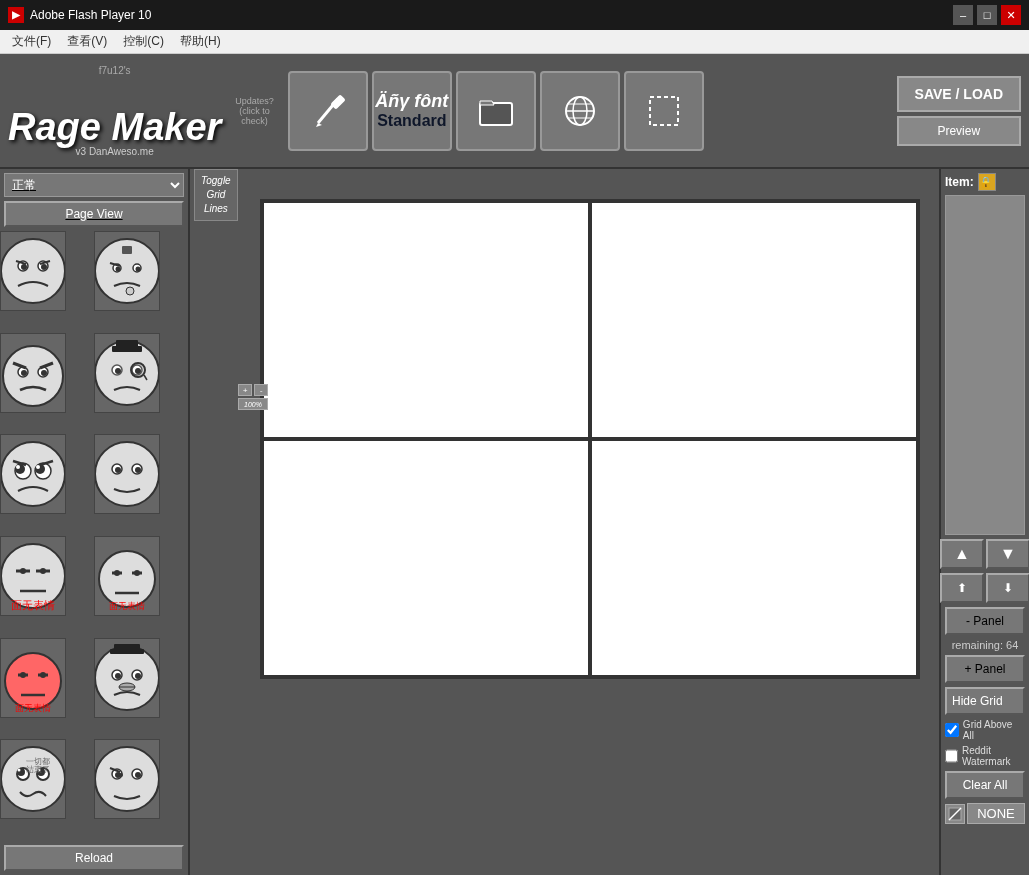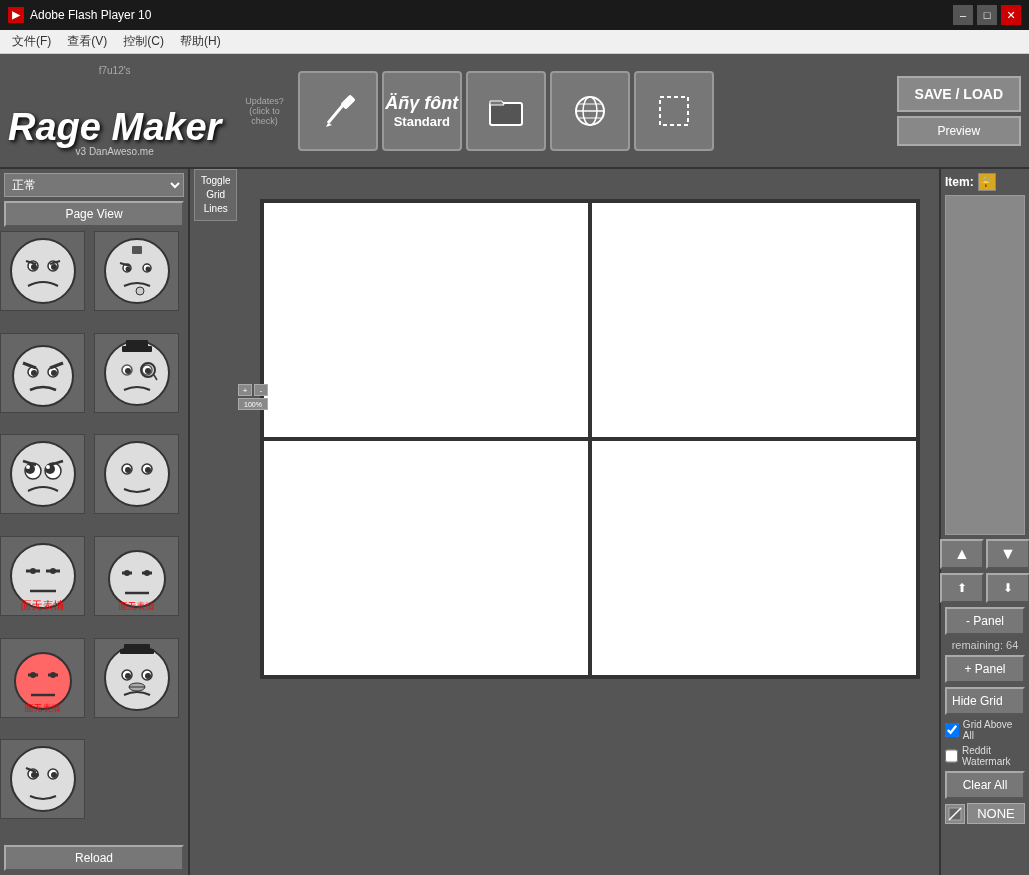--- a/index.html
+++ b/index.html
@@ -114,21 +114,21 @@
       display: flex;
       flex-direction: column;
       align-items: center;
       justify-content: center;
       cursor: pointer;
       color: white;
       font-size: 14px;
       font-weight: bold;
     }
     .toolbar-font-btn .font-top { font-size: 18px; font-style: italic; color: white; }
-    .toolbar-font-btn .font-bottom { font-size: 13px; color: #ffffff; }
+    .toolbar-font-btn .font-bottom { font-size: 16px; color: #0f172a; }
 
     .toolbar-right {
       display: flex;
       flex-direction: column;
       gap: 4px;
       margin-left: auto;
     }
     .save-load-btn {
       padding: 8px 16px;
       background: #888;
@@ -161,20 +161,21 @@
       background: #555;
       display: flex;
       flex-direction: column;
       border-right: 2px solid #333;
     }
     #left-top {
       padding: 4px;
       display: flex;
       flex-direction: column;
       gap: 4px;
+      text-decoration: underline;
     }
     #mode-select {
       width: 100%;
       padding: 3px;
       background: #777;
       color: white;
       border: 1px solid #999;
       font-size: 12px;
     }
     #page-view-btn {
@@ -188,21 +189,21 @@
     }
 
     #face-grid {
       flex: 1;
       overflow-y: auto;
       display: grid;
       grid-template-columns: 1fr 1fr;
       gap: 0;
     }
     .face-cell {
-      width: 85px;
+      width: 66px;
       height: 80px;
       border: 1px solid #444;
       background: #666;
       display: flex;
       align-items: center;
       justify-content: center;
       cursor: pointer;
       position: relative;
       overflow: hidden;
     }
@@ -303,21 +304,21 @@
     .arrow-row2 {
       display: flex;
       gap: 2px;
     }
 
     .panel-btn {
       width: 80px;
       padding: 5px;
       background: #777;
       border: 2px outset #aaa;
-      color: #ffffff;
+      color: #000000;
       font-size: 12px;
       cursor: pointer;
       text-align: center;
     }
     .remaining-text {
       font-size: 11px;
       color: #ccc;
     }
     .hide-grid-btn {
       width: 80px;
@@ -395,21 +396,21 @@
   <span>控制(C)</span>
   <span>帮助(H)</span>
 </div>
 
 <div id="toolbar">
   <div class="toolbar-logo">
     <span class="logo-name">f7u12's</span>
     <span class="logo-title">Rage Maker</span>
     <span class="logo-version">v3 DanAweso.me</span>
   </div>
-  <div style="display:flex;flex-direction:column;align-items:center;margin-left:10px;margin-right:10px;">
+  <div style="display:flex;flex-direction:column;align-items:center;margin-left:0;margin-right:10px;">
     <div style="font-size:9px;color:#aaa;text-align:center;white-space:pre;">Updates?
 (click to
 check)</div>
   </div>
 
   <div class="toolbar-btn">
     <svg viewBox="0 0 40 40">
       <line x1="30" y1="8" x2="10" y2="32" stroke="white" stroke-width="3"></line>
       <polygon points="10,32 8,36 14,34" fill="white"></polygon>
       <rect x="26" y="4" width="8" height="14" rx="2" fill="white" transform="rotate(45 30 11)"></rect>
@@ -609,38 +610,55 @@
             <ellipse cx="35" cy="44" rx="8" ry="4" fill="#aaa" stroke="#333" stroke-width="1"></ellipse>
             <line x1="27" y1="44" x2="43" y2="44" stroke="#333" stroke-width="1"></line>
           </svg>
         </div>
       </div>
 
       <div class="face-cell">
         <div class="face-img">
           <svg viewBox="0 0 70 70" width="70" height="70">
             <circle cx="35" cy="35" r="32" fill="#ddd" stroke="#333" stroke-width="2"></circle>
+            <circle cx="25" cy="30" r="6" fill="white" stroke="#333" stroke-width="2"></circle>
+            <circle cx="45" cy="30" r="6" fill="white" stroke="#333" stroke-width="2"></circle>
+            <circle cx="23" cy="28" r="4" fill="#333"></circle>
+            <circle cx="43" cy="28" r="4" fill="#333"></circle>
+            <circle cx="21" cy="26" r="1.5" fill="white"></circle>
+            <circle cx="41" cy="26" r="1.5" fill="white"></circle>
+
+            <path d="M22 48 Q28 55 35 50 Q42 45 48 52" stroke="#333" stroke-width="2" fill="none"></path>
+            <text x="28" y="20" font-size="8" fill="#666">一切都</text>
+            <text x="28" y="28" font-size="8" fill="#666">结束了</text>
+          </svg>
+        </div>
+      </div>
+      <div class="face-cell">
+        <div class="face-img">
+          <svg viewBox="0 0 70 70" width="70" height="70">
+            <circle cx="35" cy="35" r="32" fill="#ddd" stroke="#333" stroke-width="2"></circle>
             <circle cx="25" cy="30" r="5" fill="white" stroke="#333" stroke-width="1.5"></circle>
             <circle cx="45" cy="30" r="5" fill="white" stroke="#333" stroke-width="1.5"></circle>
             <circle cx="26" cy="31" r="3" fill="#333"></circle>
             <circle cx="46" cy="31" r="3" fill="#333"></circle>
 
             <circle cx="29" cy="31" r="2" fill="#333"></circle>
             <path d="M22 52 Q35 58 48 52" stroke="#333" stroke-width="2" fill="none"></path>
             <path d="M18 24 L28 28" stroke="#333" stroke-width="2"></path>
           </svg>
         </div>
       </div>
 
     </div>
 
     <div id="reload-btn">Reload</div>
   </div>
 
-  <div style="position:relative; flex:1; display:flex; background:#555;">
+  <div style="position:relative; flex:1; display:flex; background:#555;font-style:italic;">
     <div style="position:absolute;left:4px;top:0;padding:4px 6px;background:#666;border:1px solid #888;color:white;font-size:10px;cursor:pointer;text-align:center;line-height:1.4;z-index:10;white-space:pre-line;">Toggle
 Grid
 Lines</div>
 
     <div style="position:absolute;left:48px;top:215px;display:flex;flex-direction:column;gap:2px;z-index:10;">
       <div style="display:flex;gap:2px;">
         <div style="width:14px;height:12px;background:#888;border:1px solid #aaa;color:white;font-size:8px;text-align:center;line-height:12px;cursor:pointer;">+</div>
         <div style="width:14px;height:12px;background:#888;border:1px solid #aaa;color:white;font-size:8px;text-align:center;line-height:12px;cursor:pointer;">-</div>
       </div>
       <div style="width:30px;height:12px;background:#888;border:1px solid #aaa;color:white;font-size:7px;text-align:center;line-height:12px;">100%</div>

